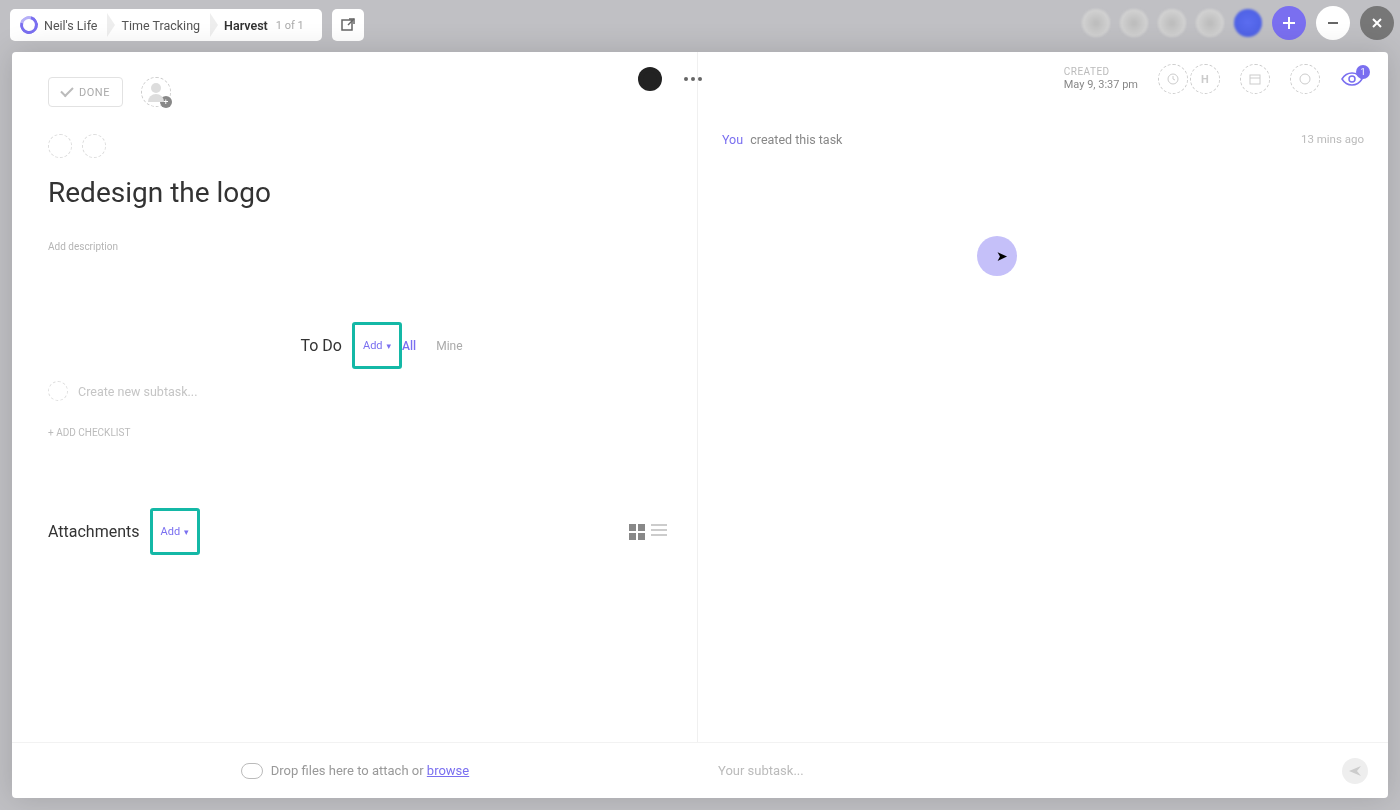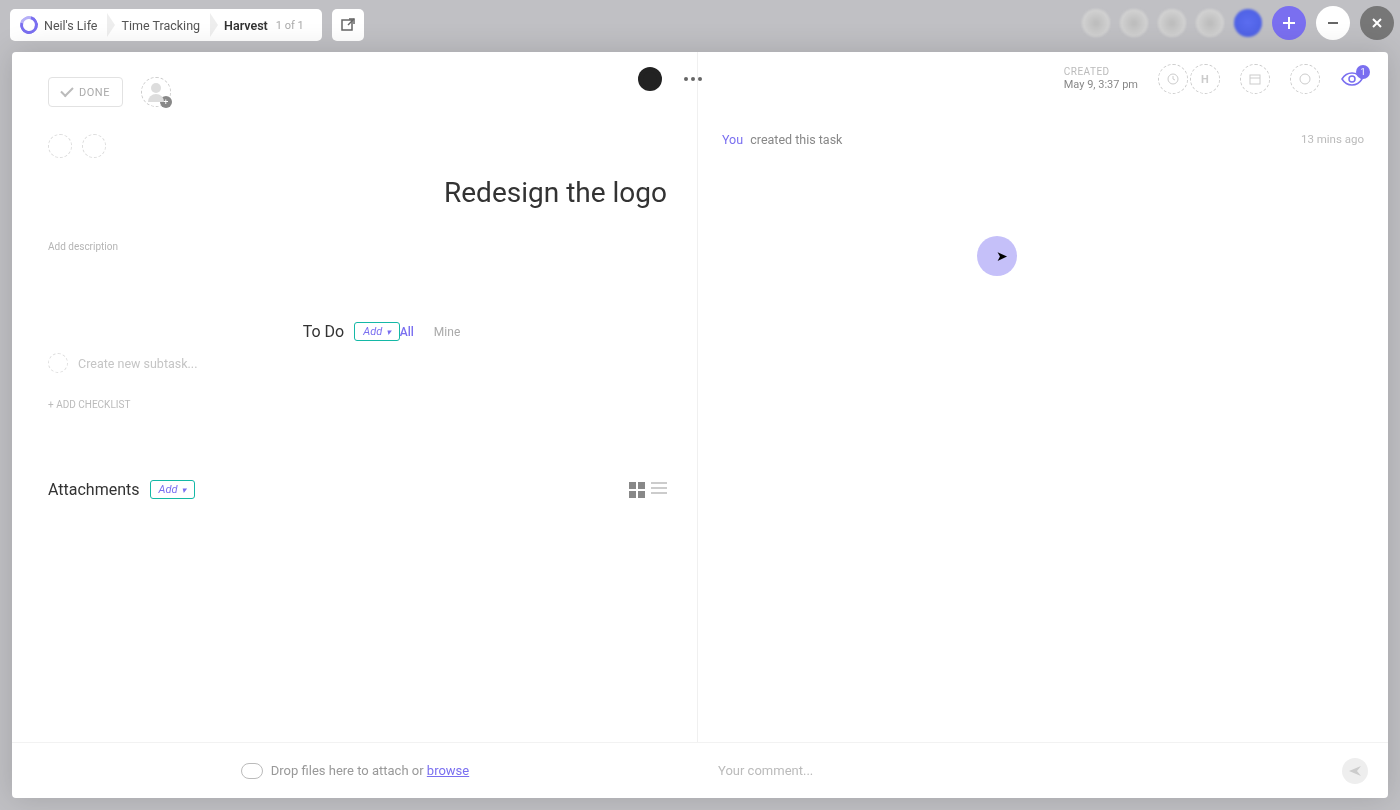--- a/index.html
+++ b/index.html
@@ -50,26 +50,26 @@
   .dash-circle { width: 30px; height: 30px; border: 1px dashed #ccc; border-radius: 50%; cursor:pointer; display:flex; align-items:center; justify-content:center; color:#ccc; font-size:11px;}
   .dash-circle.h-letter{ position:relative;}
   .dash-circle.h-letter::after{content:"H"; font-weight:bold; color:#ccc;}
   .eye-group { position: relative; color:#7a6ff0; cursor:pointer;}
   .eye-badge { position:absolute; top:-6px; right:-6px; background:#7a6ff0; color:#fff; width:14px; height:14px; border-radius:50%; font-size:9px; display:flex; align-items:center; justify-content:center;}
 
   
   .tag-row { display:flex; gap:10px; margin-top:18px;}
   .tag-circ { width:24px; height:24px; border:1px dashed #ddd; border-radius:50%; cursor:pointer;}
 
-  .task-title { font-size: 28px; color: #333; margin-top: 18px; font-weight: 400; text-align: right; }
+  .task-title { font-size: 28px; color: #333; margin-top: 18px; font-weight: 400; }
   .desc-placeholder { color: #b5b5b5; font-size: 10px; margin-top: 32px; cursor:text; }
 
   .section-row { display:flex; align-items:center; justify-content:center; margin-top:70px;margin-left:48px;}
   .section-title { font-size: 16px; color:#333; display:flex; align-items:center; gap:10px;}
-  .add-dd { border: 1px solid #14b8a6; color: #7a6ff0; font-size: 11px; padding: 2px 8px; border-radius: 3px; cursor:pointer; display:flex; align-items:center; gap:4px;font-style:italic;}
+  .add-dd { border: 3px solid #14b8a6; color: #7a6ff0; font-size: 11px; padding: 14px 8px; border-radius: 3px; cursor:pointer; display:flex; align-items:center; gap:4px;}
   .add-dd::after{content:"▾"; font-size:9px;}
   .filter-tabs { display:flex; gap:20px; font-size:12px;}
   .ftab { color:#aaa; cursor:pointer;}
   .ftab.active { color:#7a6ff0; font-weight:500;}
   .subtasks-lbl { font-size:10px; color:#aaa; letter-spacing:0.5px; margin-top:14px; text-transform:uppercase;}
   .new-subtask { display:flex; align-items:center; gap:10px; margin-top:12px; color:#c5c5c5; font-size:12.5px; cursor:text;}
   .add-check { font-size:10px; color:#bbb; margin-top:26px; cursor:pointer;}
 
   .att-section { margin-top:70px;}
   .att-row { display:flex; align-items:center; justify-content:space-between;}
@@ -267,21 +267,21 @@
   </div>
 
   <div class="panel-foot">
     <div class="foot-left">
       <div class="cloud-ic"></div>
       <span>
         <span>Drop files here to attach or </span><span class="browse">browse</span>
       </span>
     </div>
     <div class="foot-right">
-      <div class="comment-input">Your comment...</div>
+      <div class="comment-input">Your subtask...</div>
       <div class="send-ic">
         <svg width="14" height="14" viewBox="0 0 14 14">
             <path d="M1 7l12-5-4 5 4 5z" fill="#ccc"></path>
           </svg>
       </div>
     </div>
   </div>
 
   <div class="cursor-dot" style="top:184px; left:965px;"></div>
   <div class="cursor-arrow" style="top:196px; left:984px;">➤</div>

